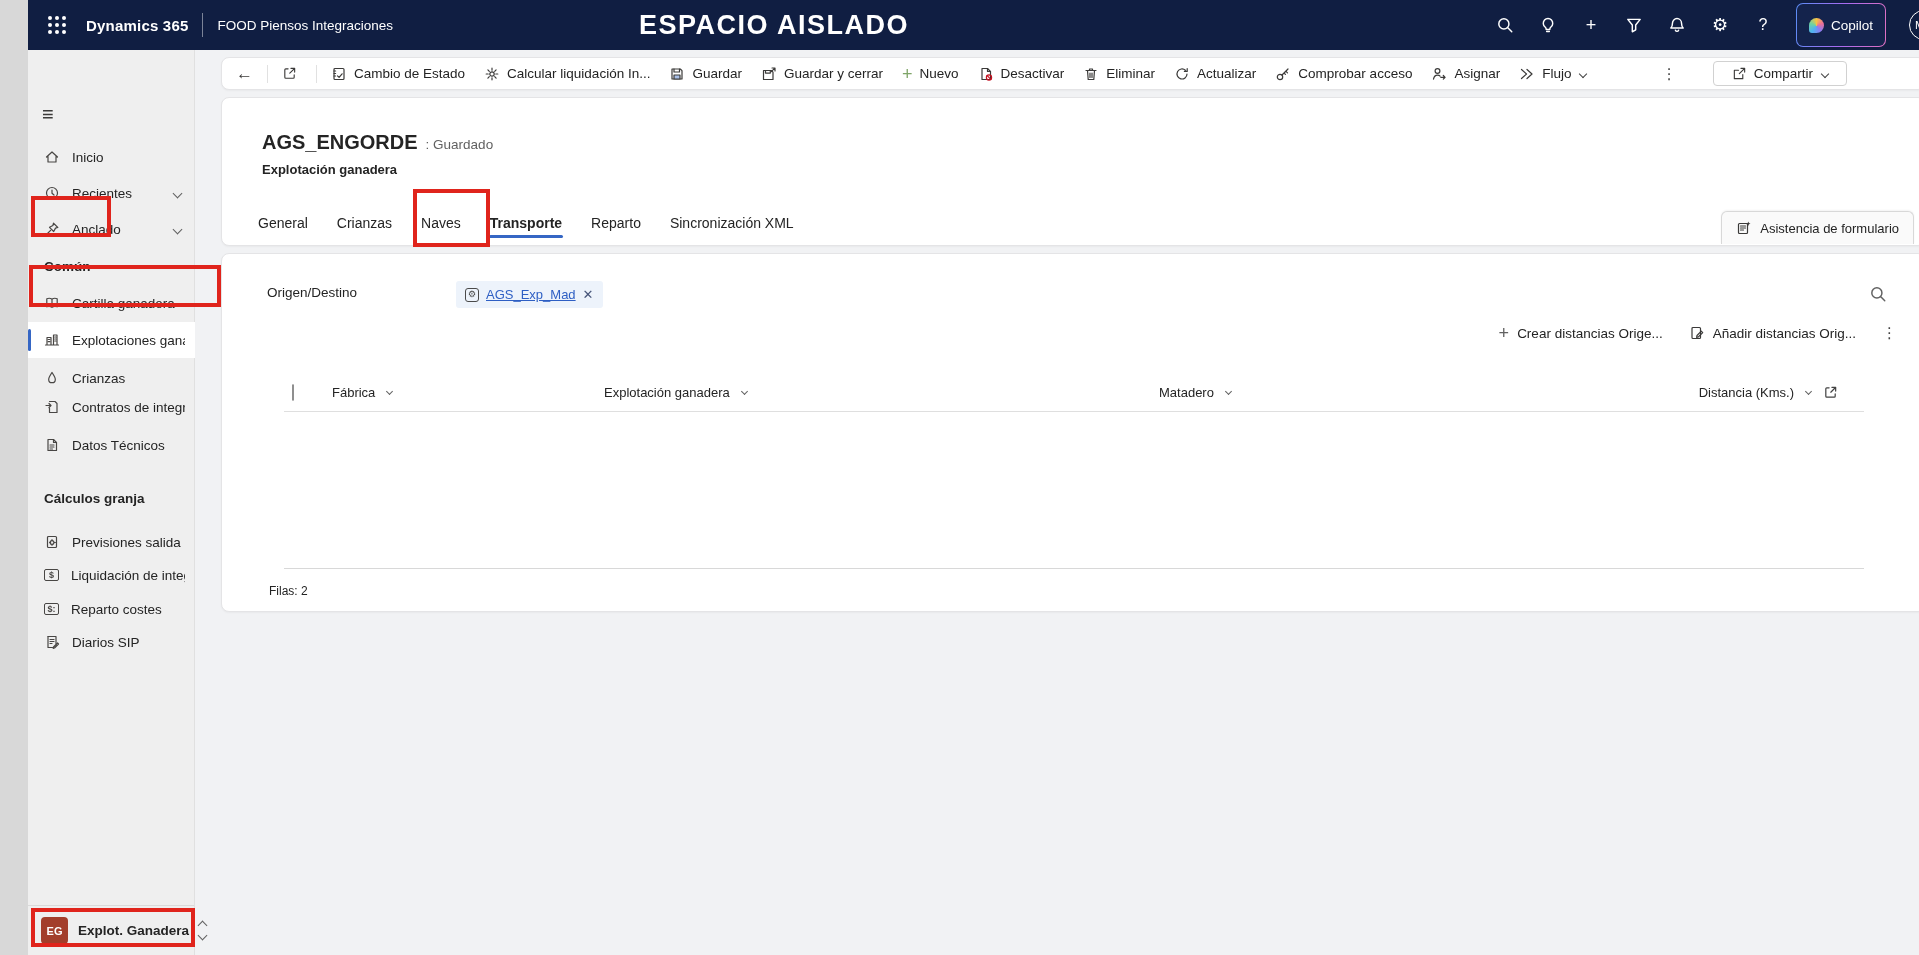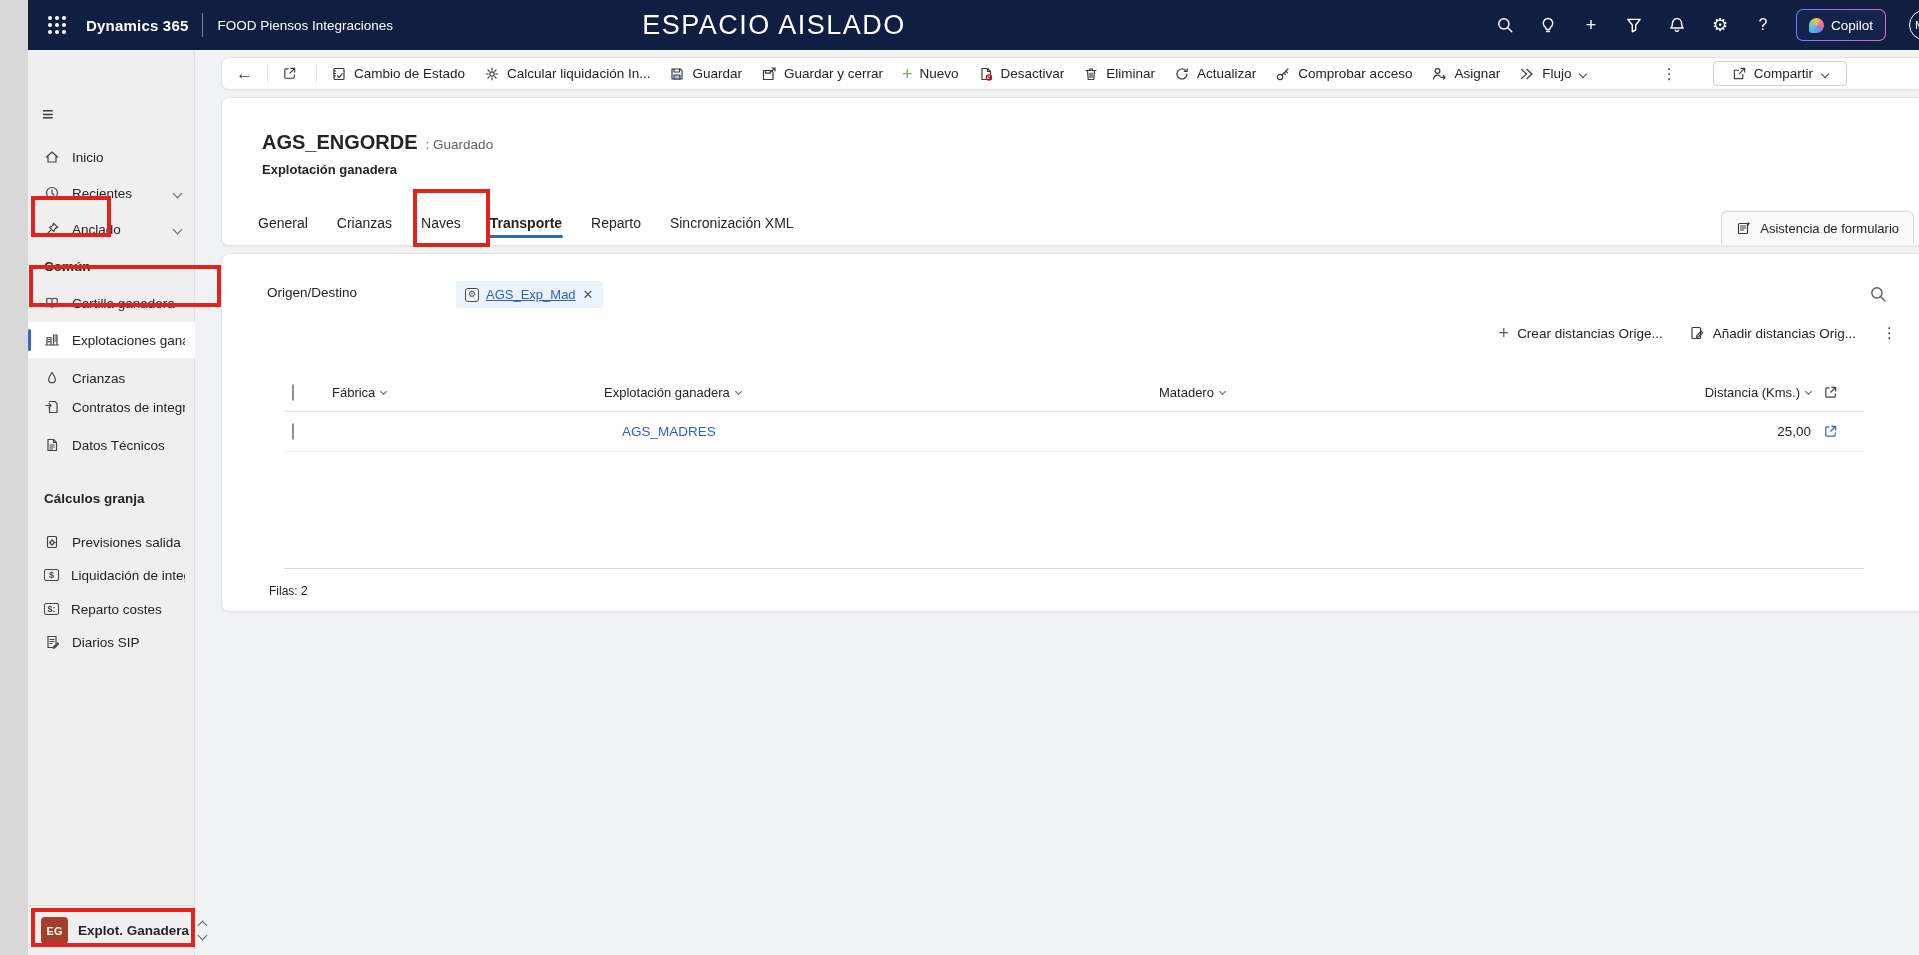--- a/index.html
+++ b/index.html
@@ -10,26 +10,26 @@
   
   .topbar{position:absolute;left:0;top:0;width:1919px;height:50px;background:#101E42;
           display:flex;align-items:center;color:#fff;}
   .topbar-left{display:flex;align-items:center;gap:14px;padding-left:14px;}
   .waffle{display:grid;grid-template-columns:repeat(3,4px);grid-gap:3px;padding:6px;cursor:pointer;}
   .waffle i{width:4px;height:4px;background:#fff;border-radius:50%;}
   .brand{font-size:15px;font-weight:700;letter-spacing:.2px;}
   .tb-divider{width:1px;height:24px;background:rgba(255,255,255,.45);}
   .appname{font-size:13.5px;font-weight:400;}
   .env-title{position:absolute;left:746px;top:50%;transform:translate(-50%,-50%);
-             font-size:27px;font-weight:400;letter-spacing:1.5px;white-space:nowrap;}
+             font-size:27px;font-weight:700;letter-spacing:1.5px;white-space:nowrap;}
   .topbar-right{position:absolute;right:8px;top:0;height:50px;display:flex;align-items:center;gap:23px;}
   .tb-icon{width:20px;height:20px;display:grid;place-items:center;cursor:pointer;}
   .tb-icon svg{stroke:#fff;fill:none;stroke-width:1.3;stroke-linecap:round;stroke-linejoin:round;}
   .tb-glyph{font-size:18px;line-height:1;color:#fff;}
-  .copilot-btn{display:flex;align-items:center;gap:7px;height:32px;padding:0 12px;border-radius:7px;
+  .copilot-btn{display:flex;align-items:center;gap:7px;height:44px;padding:0 12px;border-radius:7px;
       border:1.5px solid transparent;cursor:pointer;
       background:linear-gradient(#14234c,#14234c) padding-box,
                  linear-gradient(100deg,#5a8df5,#a76bf2,#e070c0) border-box;
       color:#fff;font-size:13.5px;}
   .copilot-logo{width:15px;height:15px;border-radius:50% 50% 50% 20%;
       background:conic-gradient(#f6c244,#ec6f97,#8b7bf2,#4fb3f0,#6fd3a0,#f6c244);}
   .avatar{width:30px;height:30px;border-radius:50%;border:1.5px solid #fff;display:grid;place-items:center;
           font-size:11.5px;color:#fff;cursor:pointer;}
 
   
@@ -106,21 +106,21 @@
 
   .grid-toolbar{position:absolute;right:28px;top:70px;display:flex;align-items:center;gap:26px;font-size:13.5px;}
   .gt-item{display:flex;align-items:center;gap:8px;cursor:pointer;white-space:nowrap;}
   .gt-item svg{stroke:#3B3A39;fill:none;stroke-width:1.2;stroke-linecap:round;stroke-linejoin:round;}
   .gt-plus{font-size:18px;color:#616161;line-height:1;}
   .gt-dots{font-size:15px;color:#424242;cursor:pointer;}
 
   .grid{position:absolute;left:62px;top:120px;width:1580px;font-size:13.5px;}
   .g-row{display:grid;grid-template-columns:48px 272px 555px 330px 332px 43px;align-items:center;}
   .g-head{height:38px;border-bottom:1px solid #DFDFDF;font-size:13px;color:#242424;}
-  .g-head .hcell{display:flex;align-items:center;gap:6px;cursor:pointer;white-space:nowrap;}
+  .g-head .hcell{display:flex;align-items:center;gap:12px;cursor:pointer;white-space:nowrap;}
   .hchev{width:5px;height:5px;border-right:1.2px solid #616161;border-bottom:1.2px solid #616161;
        transform:rotate(45deg);display:inline-block;margin-top:-2px;}
   .g-data{height:40px;border-bottom:1px solid #EDEDED;}
   .cb{width:17px;height:17px;border:1.3px solid #8F8F8F;border-radius:4px;background:#fff;cursor:pointer;
       margin-left:8px;}
   .g-link{color:#2E5FC4;cursor:pointer;white-space:nowrap;}
   .cell-expl{padding-left:18px;}
   .num{text-align:right;padding-right:10px;}
   .open-ic{width:18px;height:18px;cursor:pointer;display:grid;place-items:center;}
   .open-ic svg{stroke:#3566C4;fill:none;stroke-width:1.3;stroke-linecap:round;stroke-linejoin:round;}
@@ -474,33 +474,20 @@
             <span class="hchev"></span>
         </span>
         <span class="open-ic dark">
           <svg width="15" height="15" viewBox="0 0 16 16">
               <path d="M6.5 3H4a1 1 0 0 0-1 1v8a1 1 0 0 0 1 1h8a1 1 0 0 0 1-1V9.5"></path>
               <path d="M9.5 2.5H13.5V6.5M13.3 2.7 8.3 7.7"></path>
             </svg>
         </span>
       </div>
 
-      <div class="g-row g-data">
-        <span><span class="cb"></span></span>
-        <span></span>
-        <span class="cell-expl"><span class="g-link">AGS_MADRES</span></span>
-        <span></span>
-        <span class="num">25,00</span>
-        <span class="open-ic">
-          <svg width="15" height="15" viewBox="0 0 16 16">
-              <path d="M6.5 3H4a1 1 0 0 0-1 1v8a1 1 0 0 0 1 1h8a1 1 0 0 0 1-1V9.5"></path>
-              <path d="M9.5 2.5H13.5V6.5M13.3 2.7 8.3 7.7"></path>
-            </svg>
-        </span>
-      </div>
 
     </div>
 
     <div class="grid-endline"></div>
     <div class="rowcount">Filas: 2</div>
   </div>
 
   <div class="scrollbar">
     <div class="scroll-thumb"></div>
   </div>

